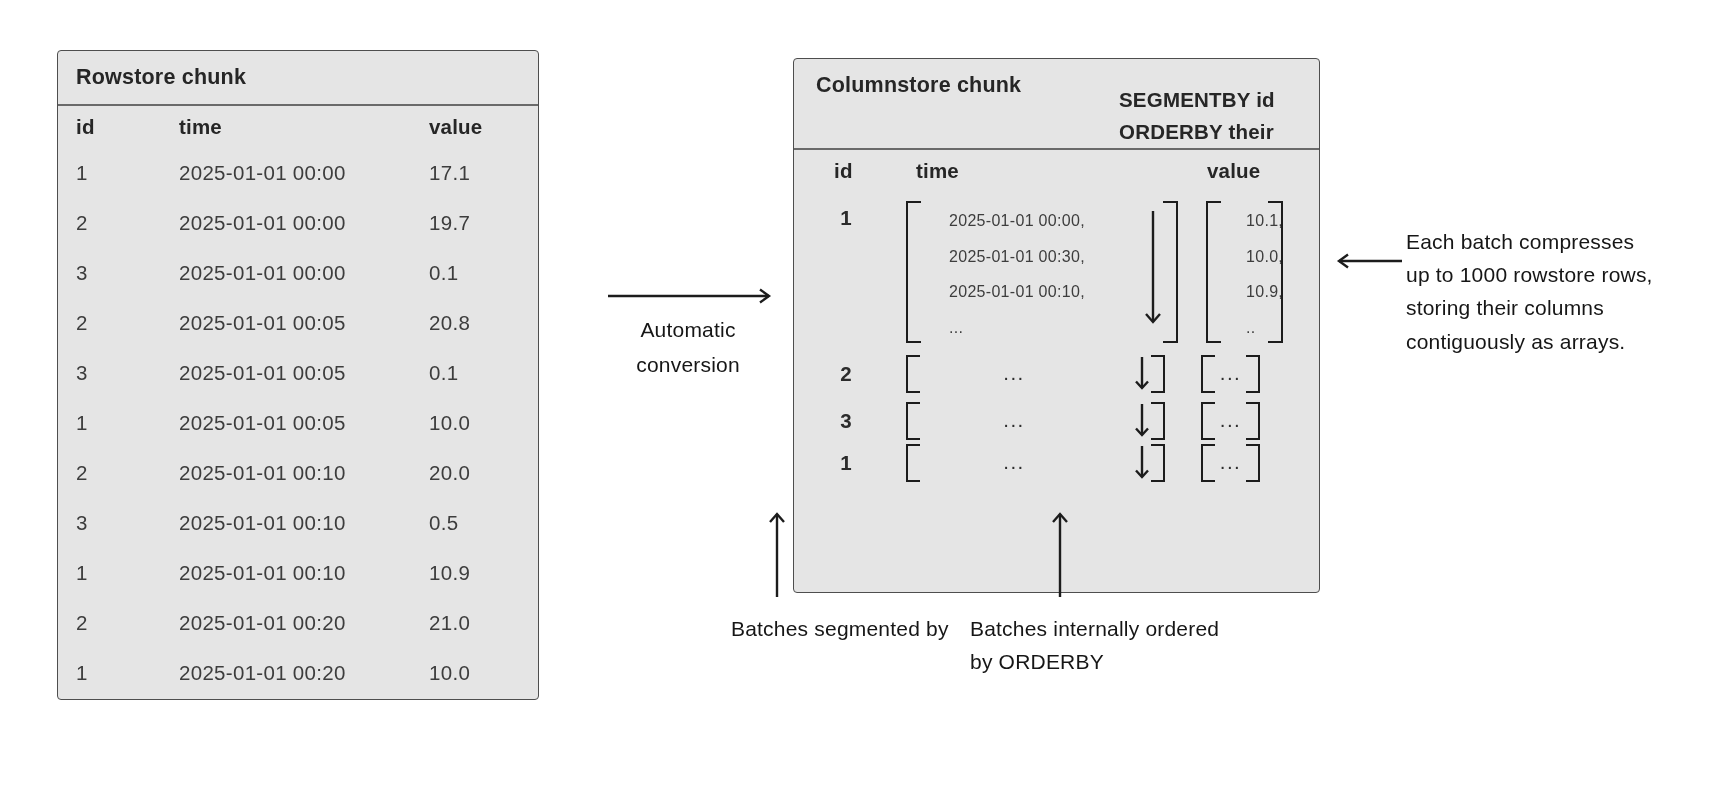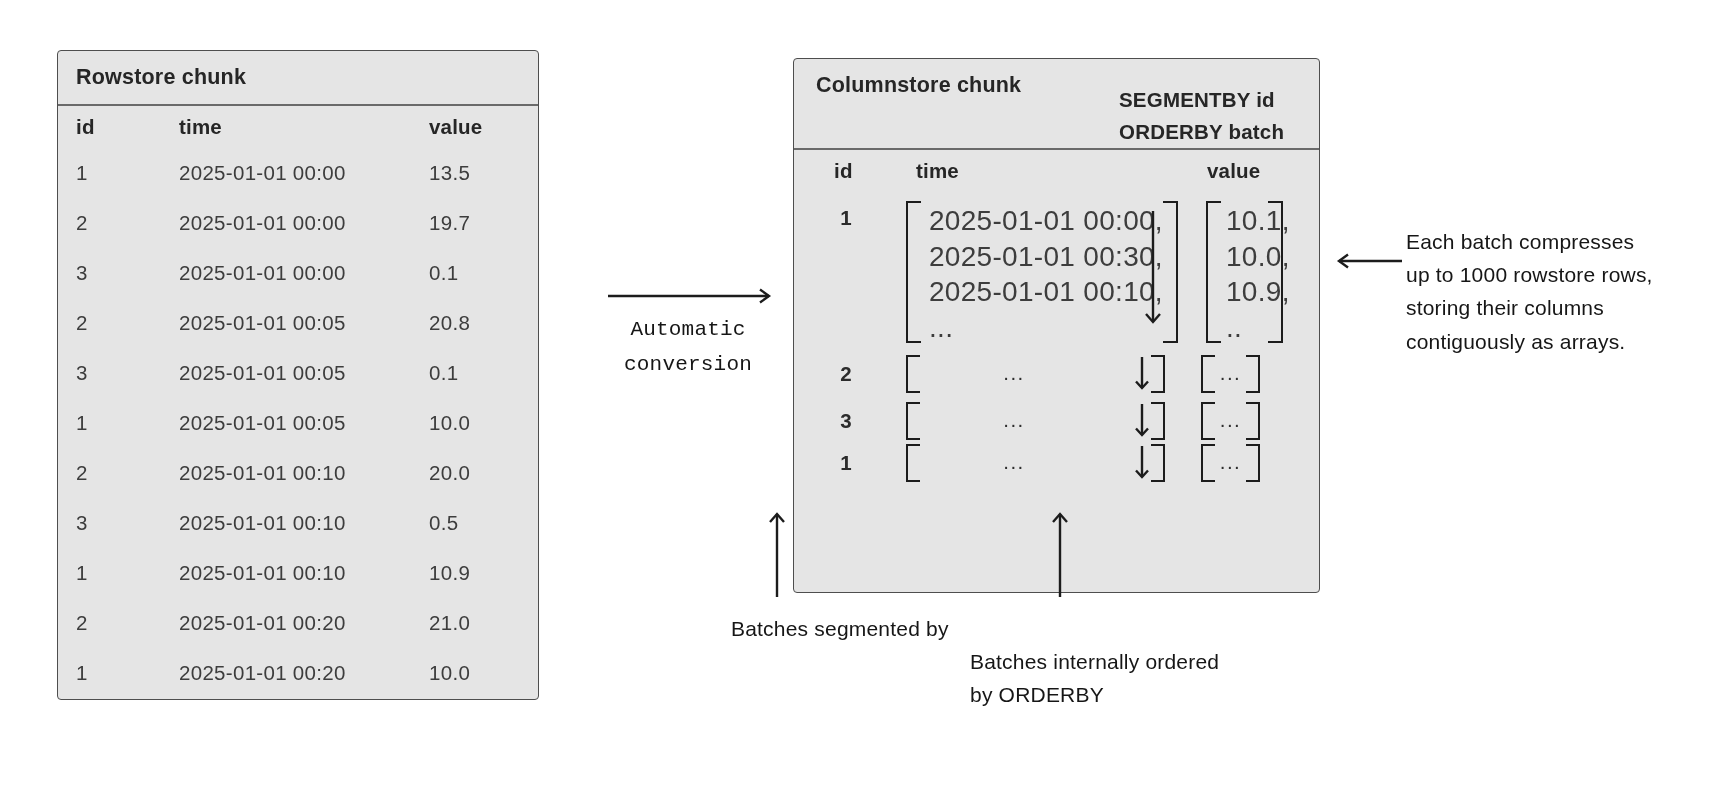--- a/index.html
+++ b/index.html
@@ -16,50 +16,50 @@
   
   .tgrid{display:grid;grid-template-columns:103px 250px 1fr;align-items:center;padding-left:18px;}
   .thead{height:42px;font-weight:700;font-size:20.5px;color:#262626;letter-spacing:.2px;}
   .trow{height:50px;font-size:20.5px;color:#3d3d3d;letter-spacing:.3px;}
   
   .cs-head{position:relative;height:89px;border-bottom:2px solid #6a6a6a;}
   .cs-title{position:absolute;left:22px;top:14px;font-size:21.5px;font-weight:700;color:#262626;letter-spacing:.2px;}
   .cs-settings{position:absolute;left:325px;top:25px;font-size:20.5px;font-weight:700;color:#262626;line-height:32px;letter-spacing:.2px;}
   .cs-col{position:absolute;font-size:20.5px;font-weight:700;color:#262626;letter-spacing:.2px;}
   .cs-id{position:absolute;font-size:20.5px;font-weight:700;color:#2b2b2b;width:24px;text-align:center;}
-  .arr-lines{position:absolute;font-size:28px;color:#3d3d3d;line-height:35.5px;letter-spacing:.3px;}
+  .arr-lines{position:absolute;font-size:16px;color:#3d3d3d;line-height:35.5px;letter-spacing:.3px;margin-left:20px;}
   .dots{font-size:20.5px;color:#2e2e2e;letter-spacing:1.5px;text-align:center;position:absolute;}
   
   .brk{position:absolute;box-sizing:border-box;border:2.4px solid #1c1c1c;background:transparent;}
   .brk.open{border-right:0;}
   .brk.close{border-left:0;}
   
   svg.arrow line, svg.arrow polyline{stroke:#1c1c1c;stroke-width:2.4;fill:none;}
   .abs{position:absolute;}
   
   .note{position:absolute;font-size:21px;color:#161616;line-height:33.2px;letter-spacing:.2px;}
   .conv-label{position:absolute;left:598px;top:312px;width:180px;text-align:center;
-    font-size:21px;color:#161616;line-height:35px;letter-spacing:.2px;font-family:Liberation Mono, monospace;}
+    font-size:21px;color:#161616;line-height:35px;letter-spacing:.2px;}
 </style>
 </head>
 <body>
 
 <div class="canvas">
 
   <section class="panel rowstore">
     <div class="panel-title">Rowstore chunk</div>
     <div class="tgrid thead">
       <span>id</span>
       <span>time</span>
       <span>value</span>
     </div>
     <div class="tgrid trow">
       <span>1</span>
       <span>2025-01-01 00:00</span>
-      <span>13.5</span>
+      <span>17.1</span>
     </div>
     <div class="tgrid trow">
       <span>2</span>
       <span>2025-01-01 00:00</span>
       <span>19.7</span>
     </div>
     <div class="tgrid trow">
       <span>3</span>
       <span>2025-01-01 00:00</span>
       <span>0.1</span>
@@ -113,21 +113,21 @@
   <div class="conv-label">
     <div>Automatic</div>
     <div>conversion</div>
   </div>
 
   <section class="panel columnstore">
     <div class="cs-head">
       <div class="cs-title">Columnstore chunk</div>
       <div class="cs-settings">
         <div>SEGMENTBY id</div>
-        <div>ORDERBY batch</div>
+        <div>ORDERBY their</div>
       </div>
     </div>
 
     <span class="cs-col" style="left:40px;top:100px;">id</span>
     <span class="cs-col" style="left:122px;top:100px;">time</span>
     <span class="cs-col" style="left:413px;top:100px;">value</span>
 
     <span class="cs-id" style="left:40px;top:147px;">1</span>
 
     <div class="brk open" style="left:112px;top:142px;width:15px;height:142px;"></div>
@@ -200,21 +200,21 @@
     <polyline points="4,11 11,3 18,11"></polyline>
   </svg>
   <svg class="arrow abs" style="left:1049px;top:511px;" width="22" height="86" viewBox="0 0 22 86">
     <line x1="11" y1="3" x2="11" y2="86"></line>
     <polyline points="4,11 11,3 18,11"></polyline>
   </svg>
 
   <div class="note" style="left:731px;top:612px;">
     <div>Batches segmented by</div>
   </div>
-  <div class="note" style="left:970px;top:612px;margin-top:33px;">
+  <div class="note" style="left:970px;top:612px;">
     <div>Batches internally ordered</div>
     <div>by ORDERBY</div>
   </div>
 
   <svg class="arrow abs" style="left:1336px;top:252px;" width="66" height="18" viewBox="0 0 66 18">
     <line x1="3" y1="9" x2="66" y2="9"></line>
     <polyline points="12,2.5 3,9 12,15.5"></polyline>
   </svg>
   <div class="note" style="left:1406px;top:225px;width:310px;">
     <div>Each batch compresses</div>

